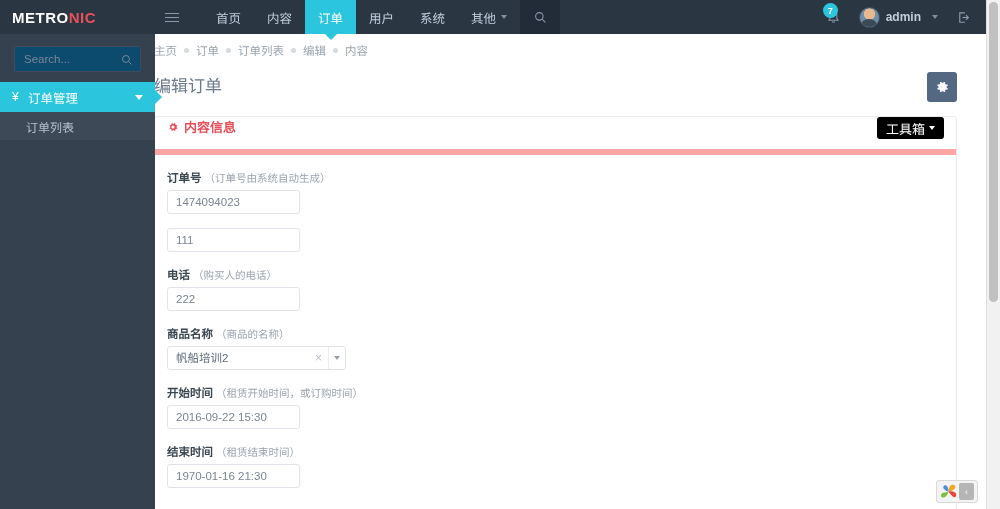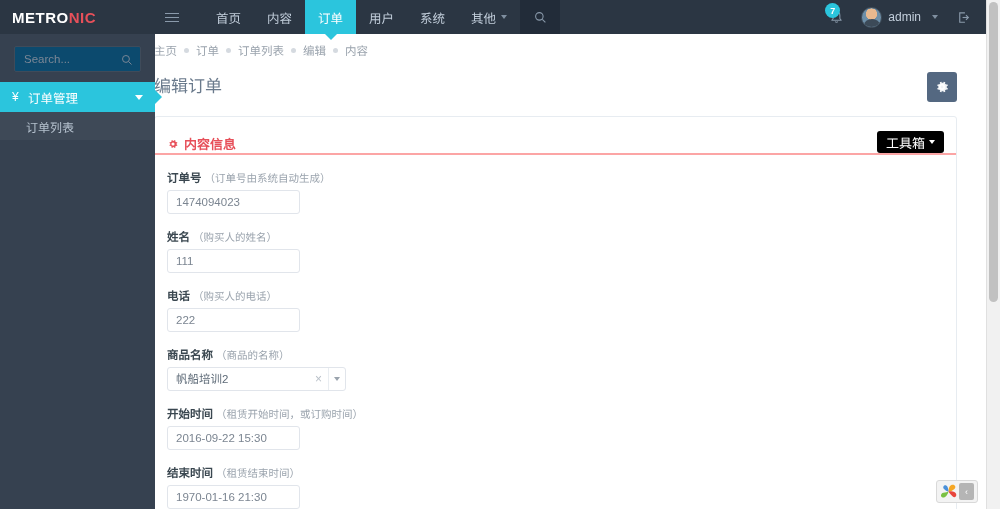--- a/index.html
+++ b/index.html
@@ -64,21 +64,21 @@
 
   .nav-right { margin-left:auto; display:flex; align-items:center; height:34px; padding-right:6px; }
   .notif { position:relative; width:34px;height:34px;display:flex;align-items:center;justify-content:center;cursor:pointer; }
   .notif-badge {
     position:absolute; top:3px; left:6px;
     min-width:15px;height:15px;border-radius:50%;
     background:#2bc5dd;color:#fff;font-size:9px;
     display:flex;align-items:center;justify-content:center;
     font-weight:bold;
   }
-  .user-box { display:flex;align-items:center;gap:6px;padding:0 8px;height:34px;cursor:pointer; }
+  .user-box { display:flex;align-items:center;gap:6px;padding:0 8px;height:34px;cursor:pointer;font-weight:bold; }
   .avatar {
     width:21px;height:21px;border-radius:50%;
     background: radial-gradient(circle at 50% 32%, #e8b98f 0 34%, #6d8fa8 36% 100%);
     border:1px solid #44525f; overflow:hidden; position:relative;
   }
   .avatar:after{
     content:""; position:absolute; left:50%; top:58%; transform:translateX(-50%);
     width:16px;height:12px;border-radius:50% 50% 0 0;background:#3c4a58;
   }
   .user-name { color:#c3cfdc; font-size:12px; }
@@ -146,22 +146,22 @@
     margin-left:auto; width:30px;height:30px;border-radius:3px;
     background:#546881; display:flex;align-items:center;justify-content:center;
     cursor:pointer;
   }
 
   .portlet {
     margin:14px 18px 0 10px;
     background:#fff; border:1px solid #e7ecf1; border-radius:3px;
   }
   .portlet-head {
-    height:38px; display:flex;align-items:flex-end;
-    padding:0 12px; border-bottom:2px solid #fca5a5;
+    height:38px; display:flex;align-items:flex-start;
+    padding:0 12px; border-bottom:6px solid #fca5a5;
   }
   .portlet-title {
     display:flex;align-items:center;gap:5px;
     color:#e7505a; font-size:13px; font-weight:bold;
   }
   .toolbox-btn {
     margin-left:auto; height:22px; padding:0 9px; border-radius:3px;
     background:#000000; color:#fff; font-size:13px;
     display:flex;align-items:center;gap:4px; cursor:pointer;
   }
@@ -365,23 +365,20 @@
       <div class="portlet-body">
 
         <div class="form-group">
           <label class="form-label">
             <span>订单号</span><span class="form-hint">（订单号由系统自动生成）</span>
           </label>
           <input class="form-input" type="text" value="1474094023" style="">
         </div>
 
         <div class="form-group">
-          <label class="form-label">
-            <span>姓名</span><span class="form-hint">（购买人的姓名）</span>
-          </label>
           <input class="form-input" type="text" value="111" style="">
         </div>
 
         <div class="form-group">
           <label class="form-label">
             <span>电话</span><span class="form-hint">（购买人的电话）</span>
           </label>
           <input class="form-input" type="text" value="222" style="">
         </div>
 

